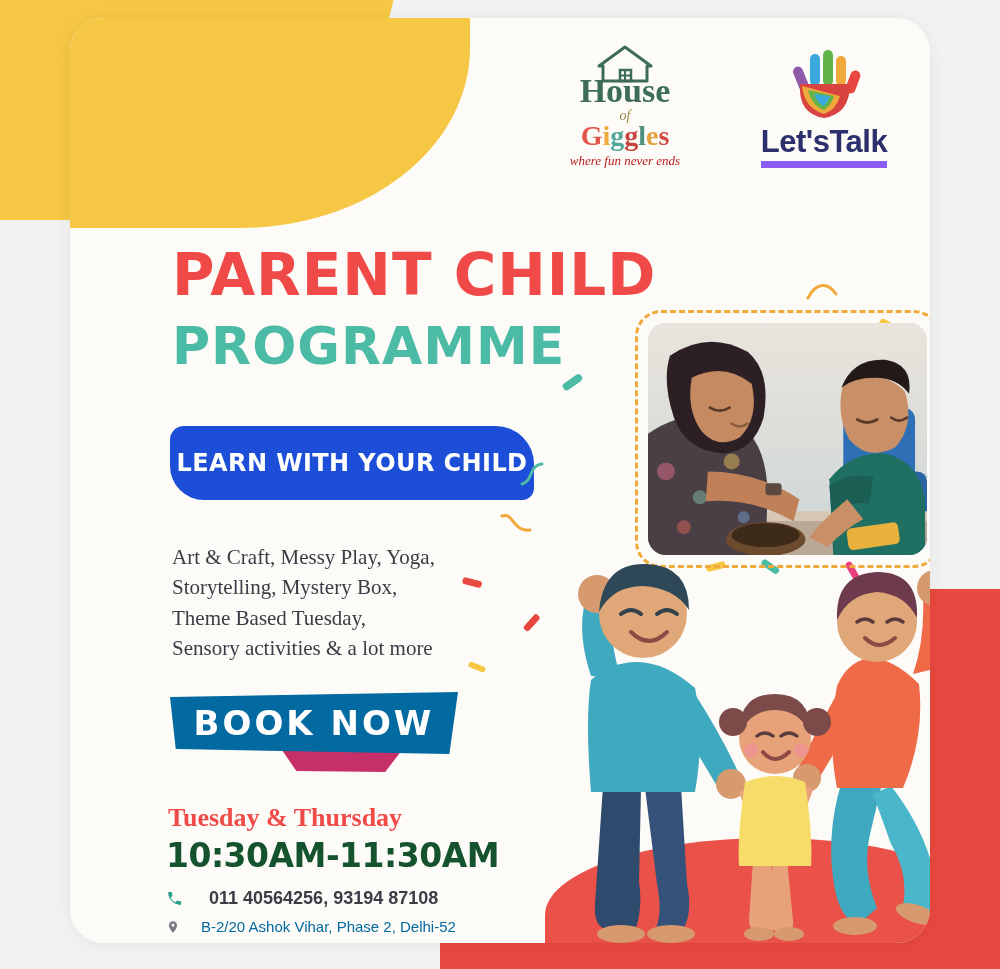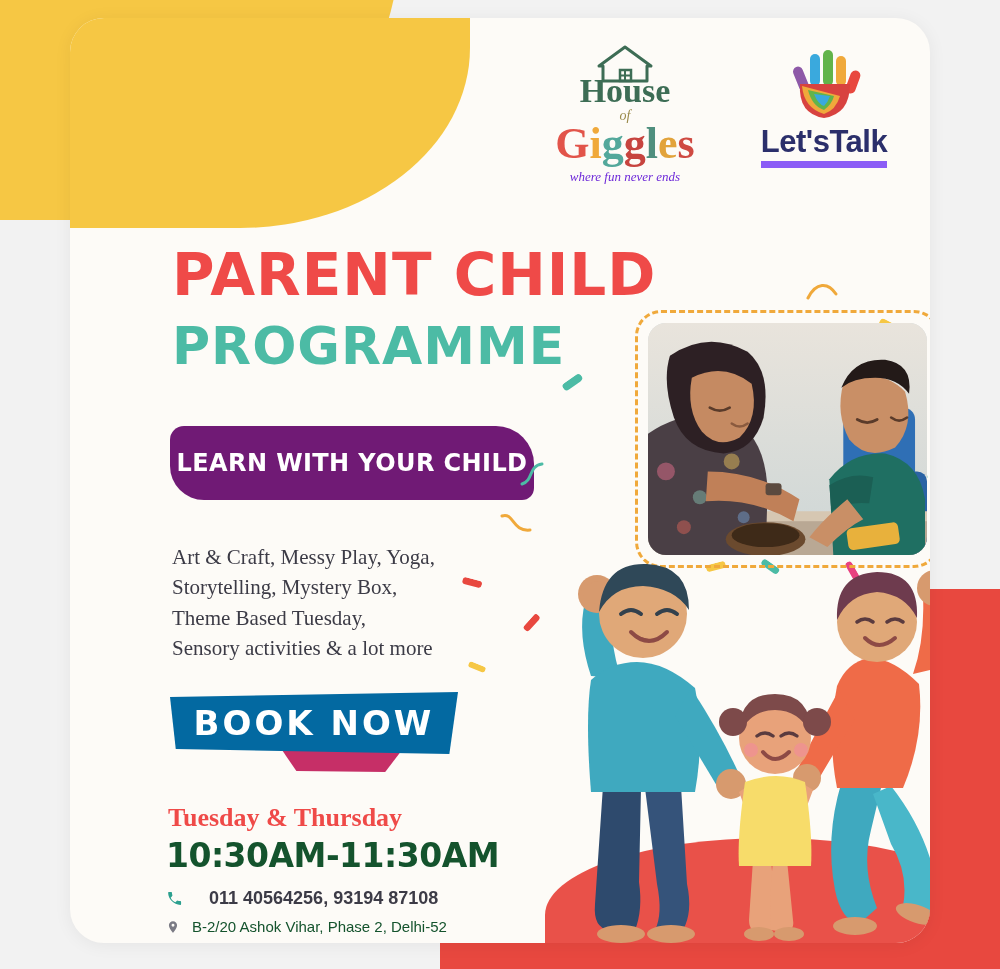--- a/index.html
+++ b/index.html
@@ -90,36 +90,36 @@
     font-family: "Liberation Serif", serif;
     font-size: 14px;
     color: #9a8a4a;
     font-style: italic;
     line-height: 1;
     margin: 1px 0 0 0;
   }
   .hog-giggles {
     font-family: "Liberation Serif", serif;
     font-weight: bold;
-    font-size: 44px;
+    font-size: 28px;
     line-height: 1;
     margin-top: -1px;
   }
   .hog-giggles span:nth-child(1) { color: #e2544a; }
   .hog-giggles span:nth-child(2) { color: #f0a93b; }
   .hog-giggles span:nth-child(3) { color: #53a89b; }
   .hog-giggles span:nth-child(4) { color: #c7443f; }
   .hog-giggles span:nth-child(5) { color: #4f8f7e; }
   .hog-giggles span:nth-child(6) { color: #e2a33b; }
   .hog-giggles span:nth-child(7) { color: #cf4a42; }
   .hog-tag {
     font-family: "Liberation Serif", serif;
     font-style: italic;
     font-size: 13px;
-    color: #6d28d9;
+    color: #b91c1c;
     margin-top: 3px;
   }
   .lt-logo {
     width: 140px;
     text-align: center;
   }
   .lt-hand {
     width: 100%;
     display: flex;
     justify-content: center;
@@ -158,21 +158,21 @@
     color: #4cbba5;
     line-height: 1;
   }
   
   .learn-banner {
     position: absolute;
     left: 100px;
     top: 408px;
     width: 364px;
     height: 74px;
-    background: #701a75;
+    background: #1d4ed8;
     border-radius: 14px 38px 12px 34px;
     display: flex;
     align-items: center;
     justify-content: center;
   }
   .learn-banner span {
     color: #ffffff;
     font-weight: bold;
     font-size: 24px;
     letter-spacing: 0.4px;
@@ -257,24 +257,24 @@
     font-weight: bold;
     font-size: 18px;
     color: #3c3b46;
   }
   .address-row {
     position: absolute;
     left: 96px;
     top: 900px;
     display: flex;
     align-items: center;
-    gap: 12px;
+    gap: 21px;
     font-family: "Liberation Sans", sans-serif;
     font-size: 15px;
-    color: #14532d;
+    color: #0369a1;
   }
   .icon-teal { color: #2ca08f; display: inline-flex; }
   
   .photo-frame {
     position: absolute;
     left: 565px;
     top: 292px;
     width: 305px;
     height: 258px;
     border: 3px dashed #f0a93b;

